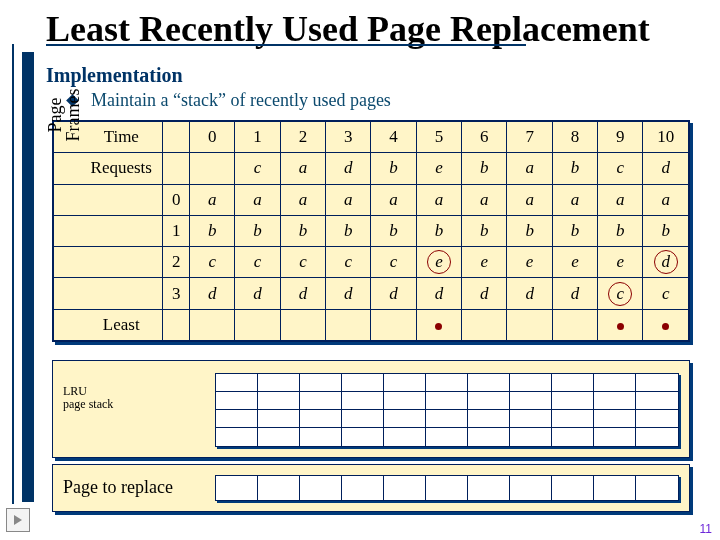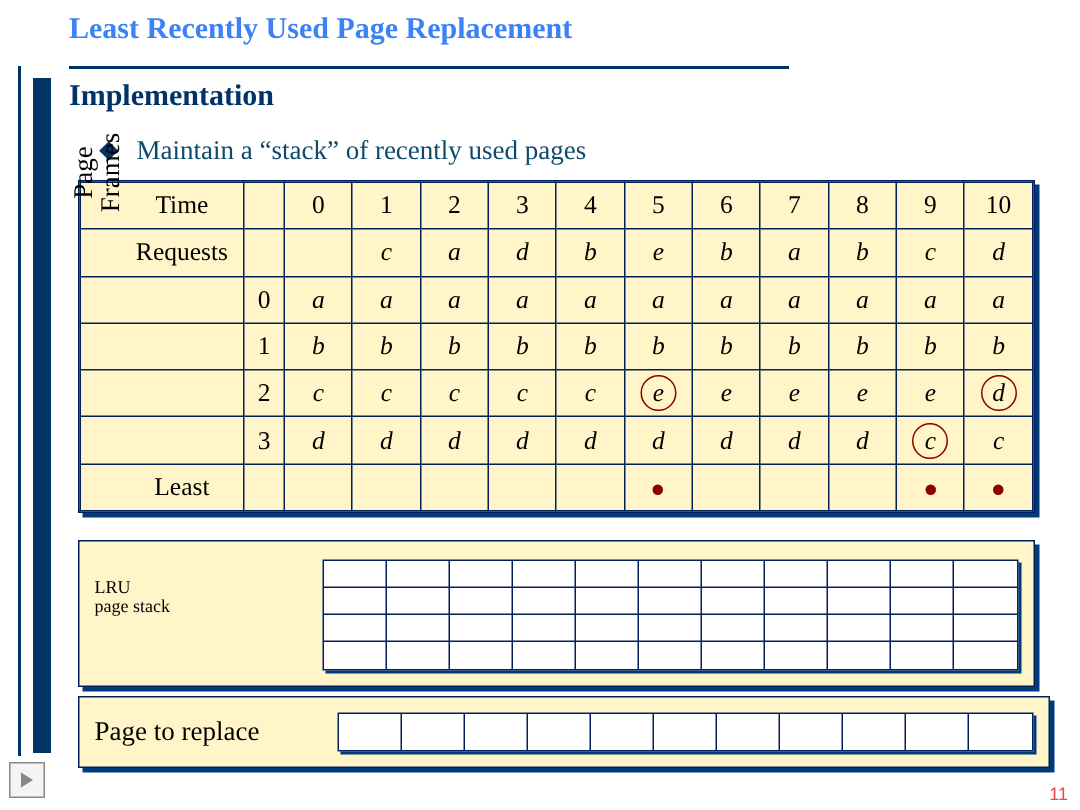--- a/index.html
+++ b/index.html
@@ -16,23 +16,23 @@
   .slide {
     width: 720px;
     height: 540px;
     position: relative;
     box-sizing: border-box;
   }
   .title {
     position: absolute;
     left: 46px;
     top: 8px;
-    font-size: 20px;
+    font-size: 36px;
     font-weight: bold;
-    color: #3b82f6;
+    color: #000000;
   }
   .title-underline {
     position: absolute;
     left: 46px;
     top: 44px;
     width: 480px;
     height: 2px;
     background: #003366;
   }
   .left-thin {
@@ -47,21 +47,21 @@
     position: absolute;
     left: 22px;
     top: 52px;
     width: 12px;
     height: 450px;
     background: #003366;
   }
   .subtitle {
     position: absolute;
     left: 46px;
-    top: 53px;
+    top: 64px;
     font-size: 20px;
     font-weight: bold;
     color: #003366;
   }
   .bullet-row {
     position: absolute;
     left: 68px;
     top: 90px;
     font-size: 18px;
     color: #0c4a6e;
@@ -182,21 +182,20 @@
 
   .replace-panel {
     position: absolute;
     left: 52px;
     top: 464px;
     width: 636px;
     height: 46px;
     background: #fff5c8;
     border: 1.5px solid #001f5b;
     box-shadow: 3px 3px 0 #003a7a;
-    padding-left: 10px;
   }
   .replace-label {
     position: absolute;
     left: 10px;
     top: 12px;
     font-size: 18px;
   }
   .replace-grid {
     position: absolute;
     right: 10px;
@@ -212,21 +211,21 @@
     border-right: 1px solid #001f5b;
   }
   .replace-grid div:last-child { border-right: none; }
 
   .page-num {
     position: absolute;
     right: 8px;
     bottom: 4px;
     font-size: 12px;
     font-family: Arial, sans-serif;
-    color: #ef4444;
+    color: #6d28d9;
   }
   .corner-icon {
     position: absolute;
     left: 6px;
     bottom: 8px;
     width: 22px; height: 22px;
     border: 1px solid #888;
     background: #f4f4f4;
     display:flex;align-items:center;justify-content:center;
   }

